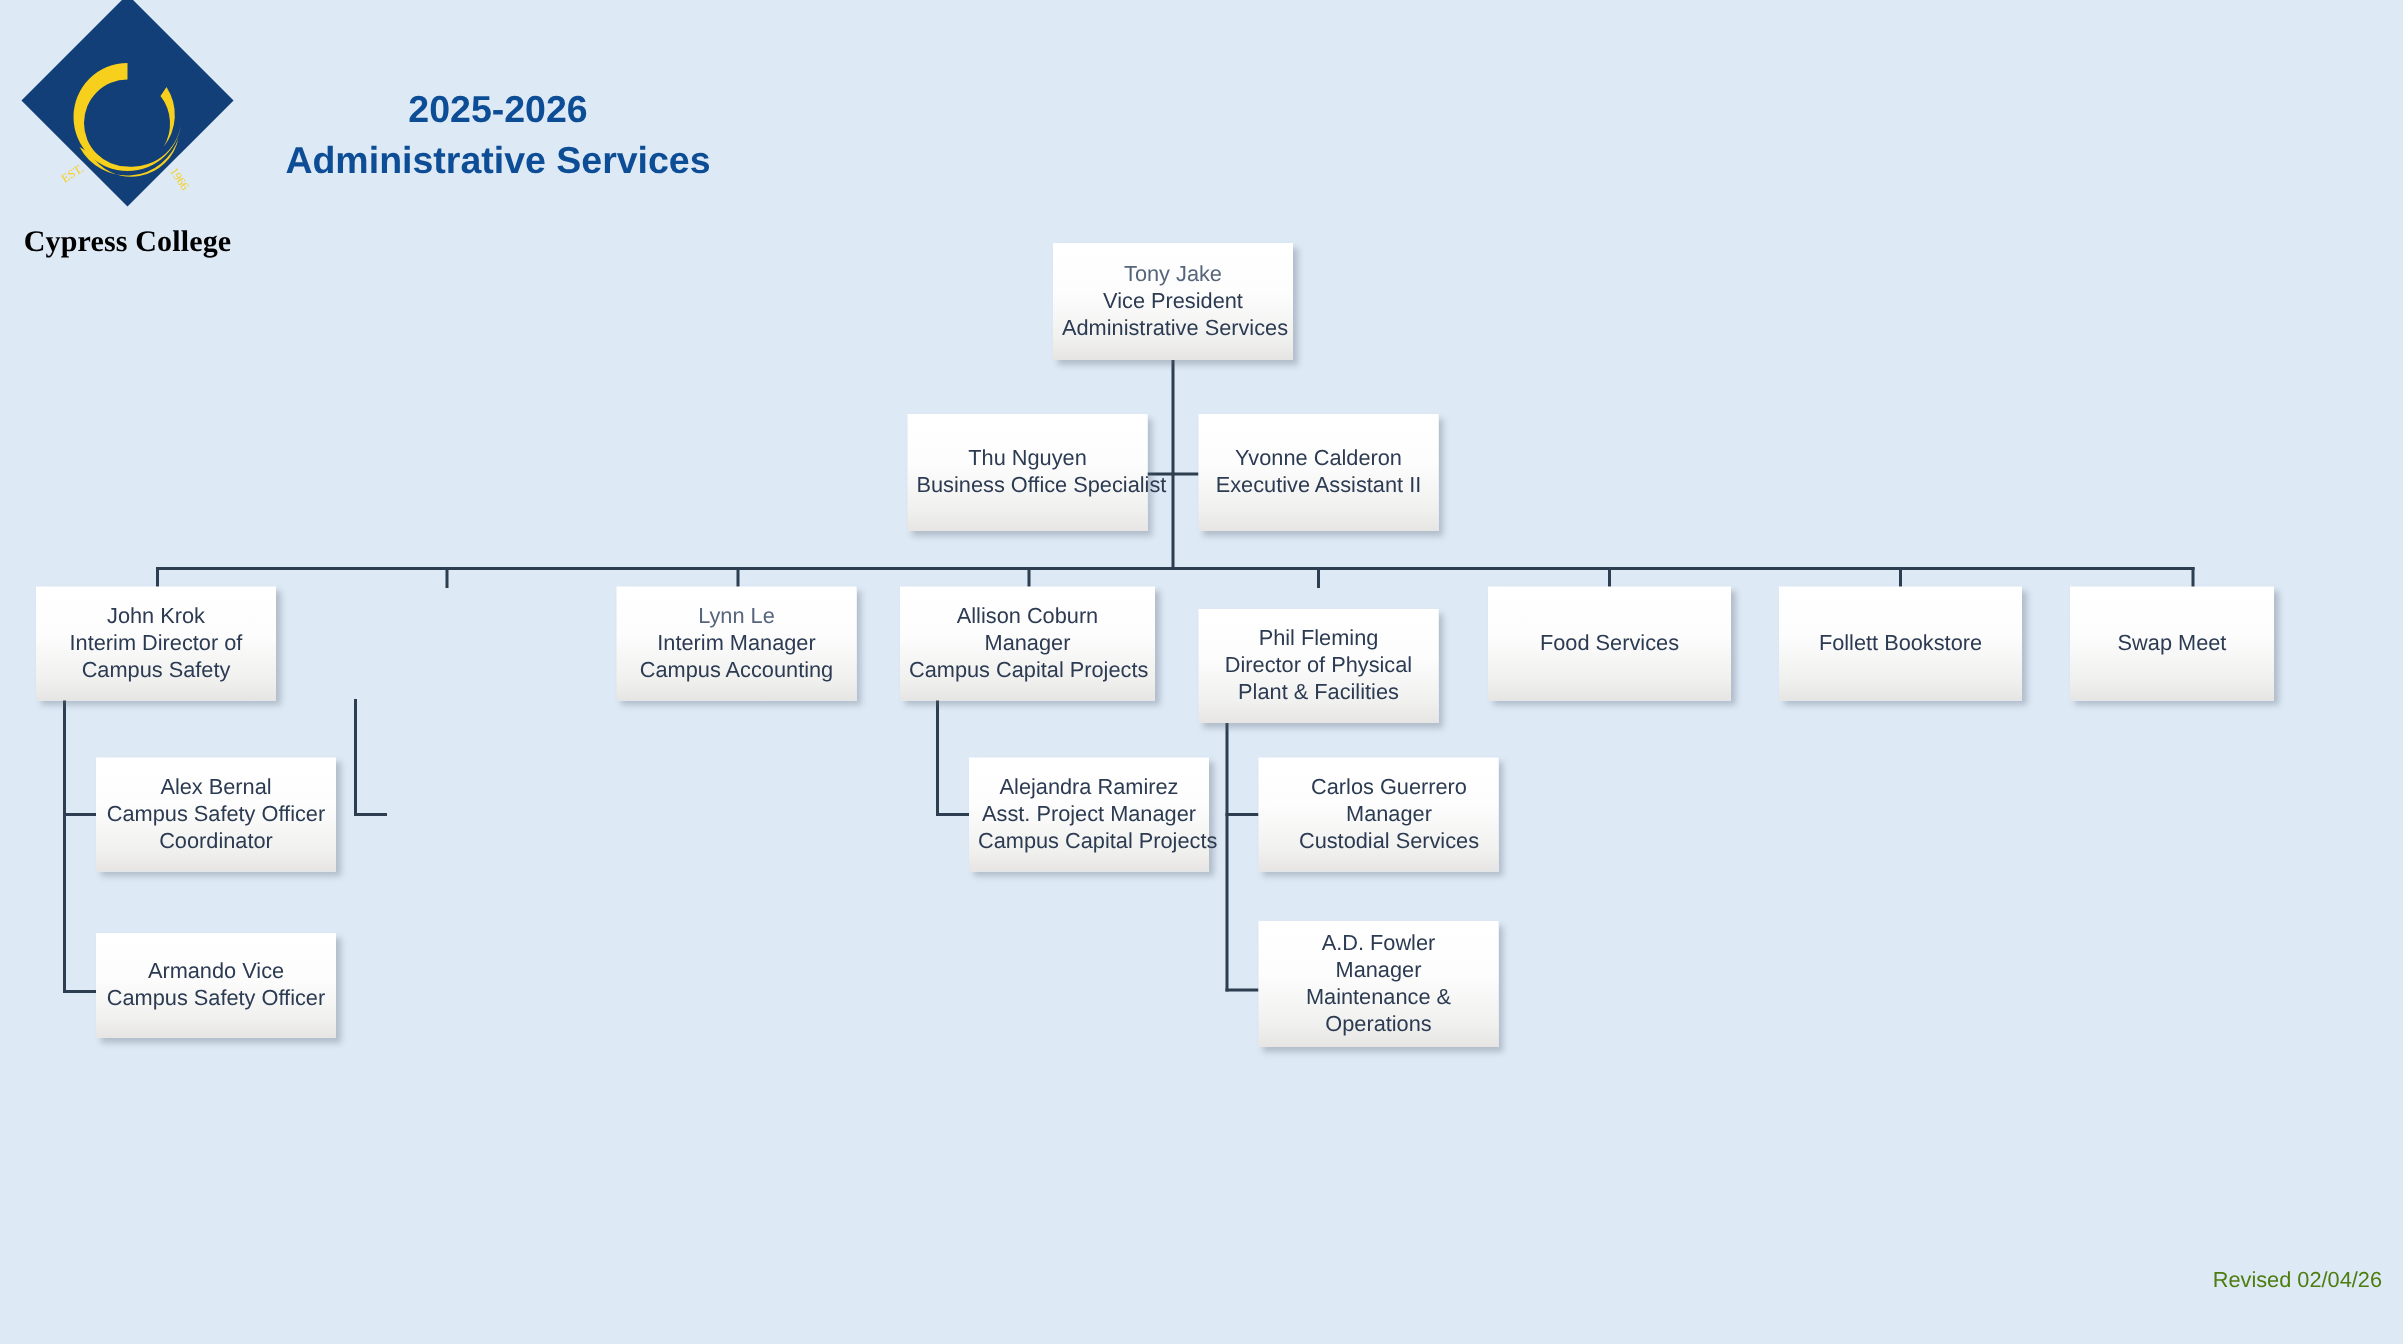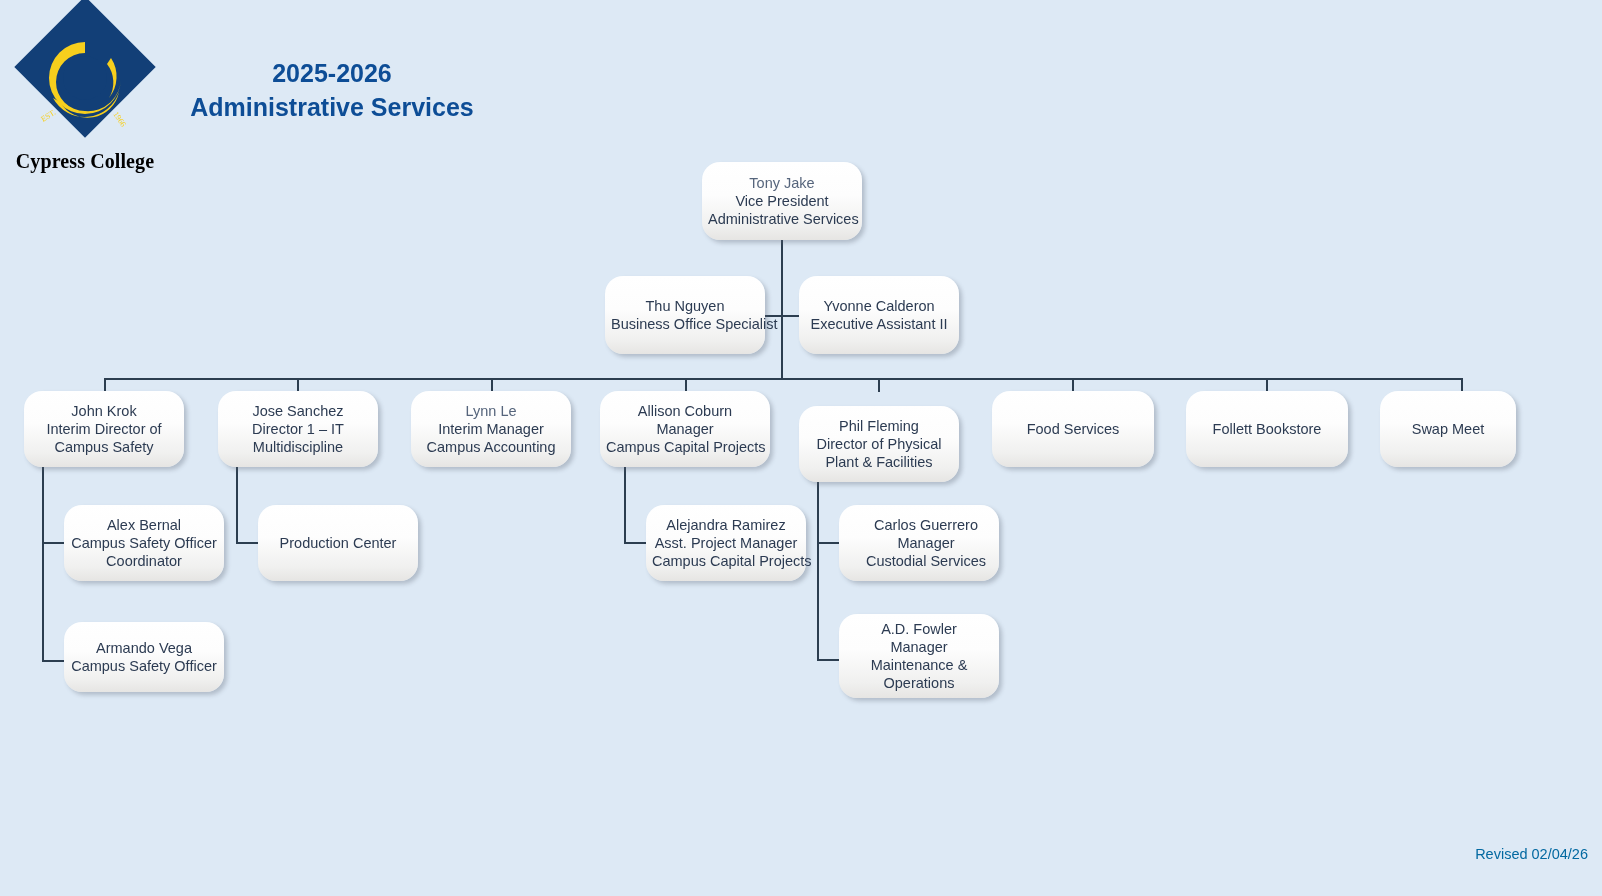--- a/index.html
+++ b/index.html
@@ -42,29 +42,28 @@
   .node {
     position: absolute;
     background: linear-gradient(to bottom, #ffffff 0%, #fdfdfd 42%, #f0f0ef 82%, #e6e5e3 100%);
     box-shadow: 3px 3px 4px rgba(90,100,115,.33);
     display: flex; align-items: center; justify-content: center;
     text-align: center;
     color: #2c3b52;
     font-size: 14.5px;
     line-height: 18px;
     padding: 2px 6px;
-    border-radius: 18px;
   }
   .node .lines { width: 100%; }
   .node .ln { display: block; white-space: nowrap; }
   .node .name-muted { color: #56657c; }
 
   #revised {
     position: absolute; right: 14px; top: 846px;
-    font-size: 14.5px; color: #0369a1; white-space: nowrap;
+    font-size: 14.5px; color: #4d7c0f; white-space: nowrap;
   }
 </style>
 </head>
 <body>
 
 <div id="canvas">
 
   <div id="logo-block">
     <div class="diamond-wrap">
       <div class="diamond"></div>
@@ -138,27 +137,20 @@
   </div>
 
   <div class="node" style="left:24px; top:391px; width:160px; height:76px;">
     <div class="lines">
       <span class="ln">John Krok</span>
       <span class="ln">Interim Director of</span>
       <span class="ln">Campus Safety</span>
     </div>
   </div>
 
-  <div class="node" style="left:218px; top:391px; width:160px; height:76px;">
-    <div class="lines">
-      <span class="ln">Jose Sanchez</span>
-      <span class="ln">Director 1 – IT</span>
-      <span class="ln">Multidiscipline</span>
-    </div>
-  </div>
 
   <div class="node" style="left:411px; top:391px; width:160px; height:76px;">
     <div class="lines">
       <span class="ln name-muted">Lynn Le</span>
       <span class="ln">Interim Manager</span>
       <span class="ln">Campus Accounting</span>
     </div>
   </div>
 
   <div class="node" style="left:600px; top:391px; width:170px; height:76px;">
@@ -198,30 +190,25 @@
   <div class="node" style="left:64px; top:505px; width:160px; height:76px;">
     <div class="lines">
       <span class="ln">Alex Bernal</span>
       <span class="ln">Campus Safety Officer</span>
       <span class="ln">Coordinator</span>
     </div>
   </div>
 
   <div class="node" style="left:64px; top:622px; width:160px; height:70px;">
     <div class="lines">
-      <span class="ln">Armando Vega</span>
+      <span class="ln">Armando Vice</span>
       <span class="ln">Campus Safety Officer</span>
     </div>
   </div>
 
-  <div class="node" style="left:258px; top:505px; width:160px; height:76px;">
-    <div class="lines">
-      <span class="ln">Production Center</span>
-    </div>
-  </div>
 
   <div class="node" style="left:646px; top:505px; width:160px; height:76px;">
     <div class="lines">
       <span class="ln">Alejandra Ramirez</span>
       <span class="ln">Asst. Project Manager</span>
       <span class="ln">Campus Capital Projects</span>
     </div>
   </div>
 
   <div class="node" style="left:839px; top:505px; width:160px; height:76px;padding-left:20px;">

